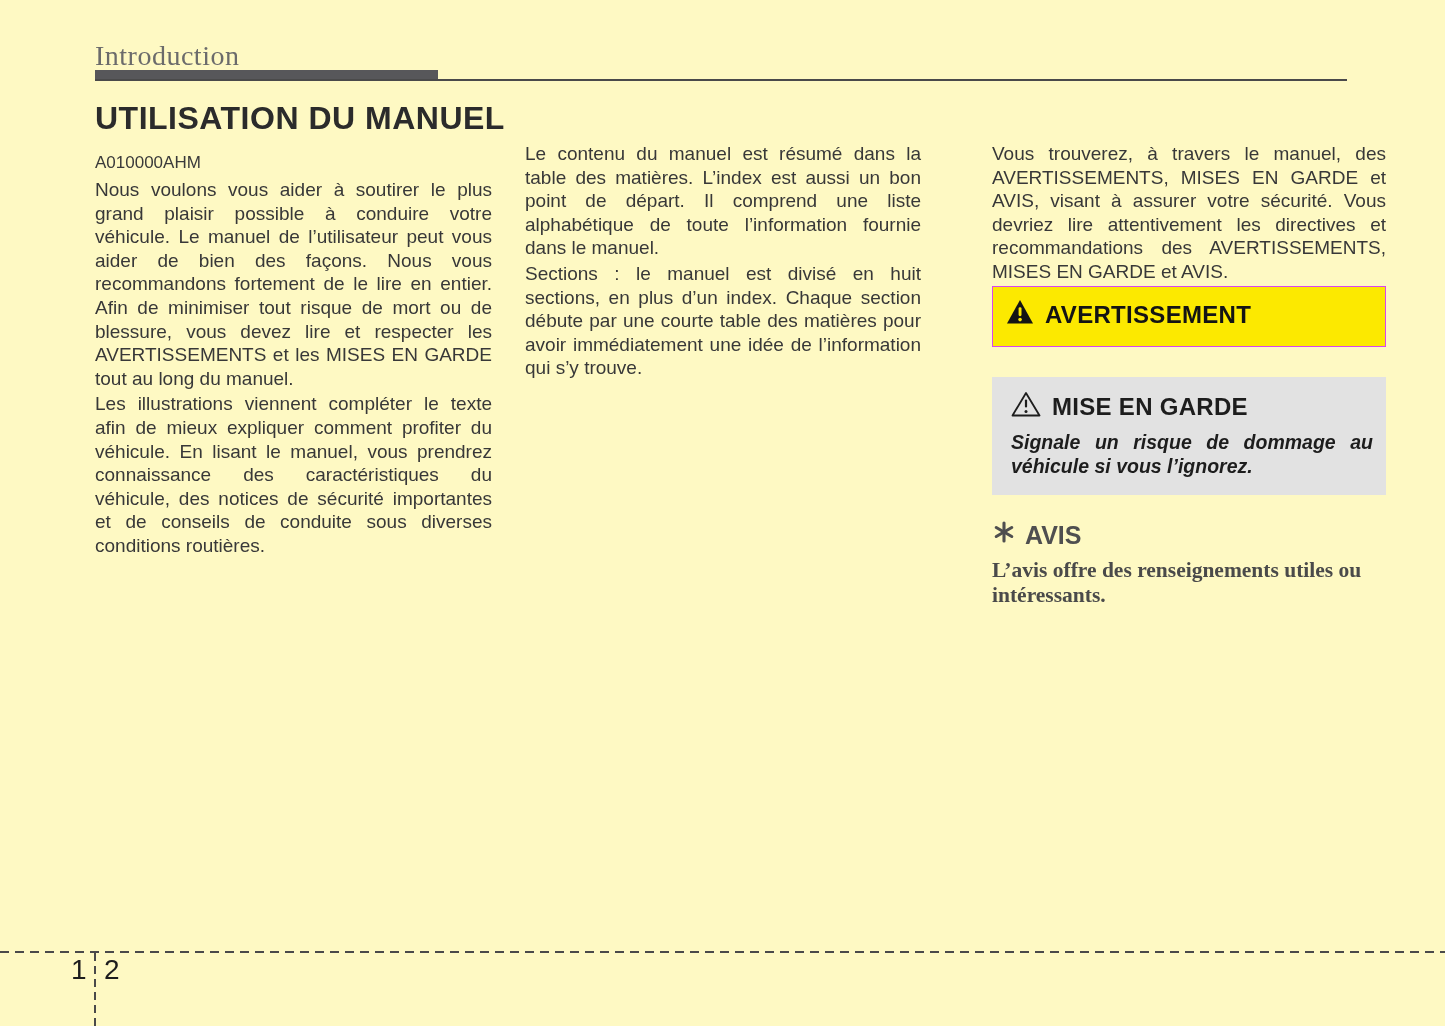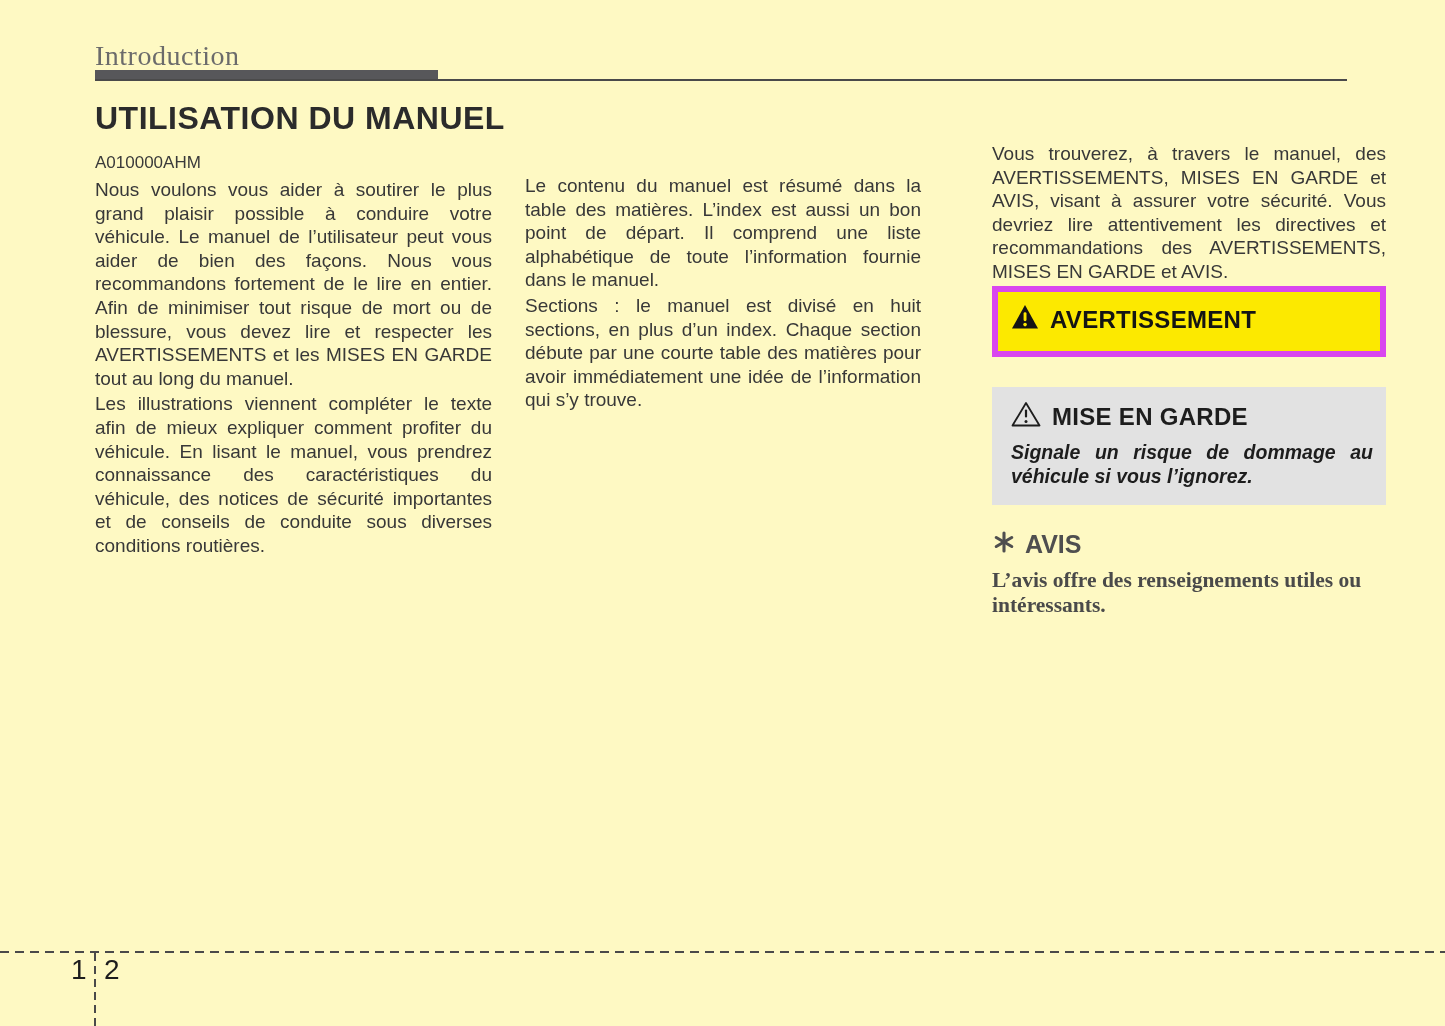--- a/index.html
+++ b/index.html
@@ -36,21 +36,21 @@
     left: 95px;
     top: 79px;
     width: 1252px;
     height: 2px;
     background: #4a4a4a;
   }
 
   
   .column { position: absolute; }
   .col-1 { left: 95px;  top: 100px; width: 397px; }
-  .col-2 { left: 525px; top: 142px; width: 396px; margin-top: 32px; }
+  .col-2 { left: 525px; top: 142px; width: 396px; }
   .col-3 { left: 992px; top: 142px; width: 394px; }
 
   .page-title {
     margin: 0 0 16px 0;
     font-size: 32px;
     font-weight: bold;
     letter-spacing: 0.5px;
     color: #2b2b2b;
     white-space: nowrap;
   }
@@ -64,21 +64,21 @@
     font-size: 19px;
     line-height: 23.6px;
     text-align: justify;
     color: #383838;
   }
 
   
   .warning-box {
     margin-top: 1px;
     background: #fce900;
-    border: 6px solid #d946ef;
+    border: 1px solid #d946ef;
     padding: 12px 13px 15px 13px;
     box-sizing: border-box;
     color: #141414;
   }
   .caution-box {
     margin-top: 30px;
     background: #e2e2e2;
     padding: 14px 13px 16px 19px;
     box-sizing: border-box;
     color: #1d1d1d;
@@ -101,21 +101,21 @@
   }
   .caution-box .box-body { font-style: italic; }
 
   
   .notice {
     margin-top: 25px;
     color: #4a4a4a;
   }
   .notice-title-row {
     display: flex;
-    align-items: center;
+    align-items: flex-end;
     gap: 9px;
     font-size: 25px;
     font-weight: bold;
     color: #4f4f4f;
   }
   .notice-body {
     margin-top: 8px;
     font-family: "Liberation Serif", serif;
     font-weight: bold;
     font-size: 21.5px;

